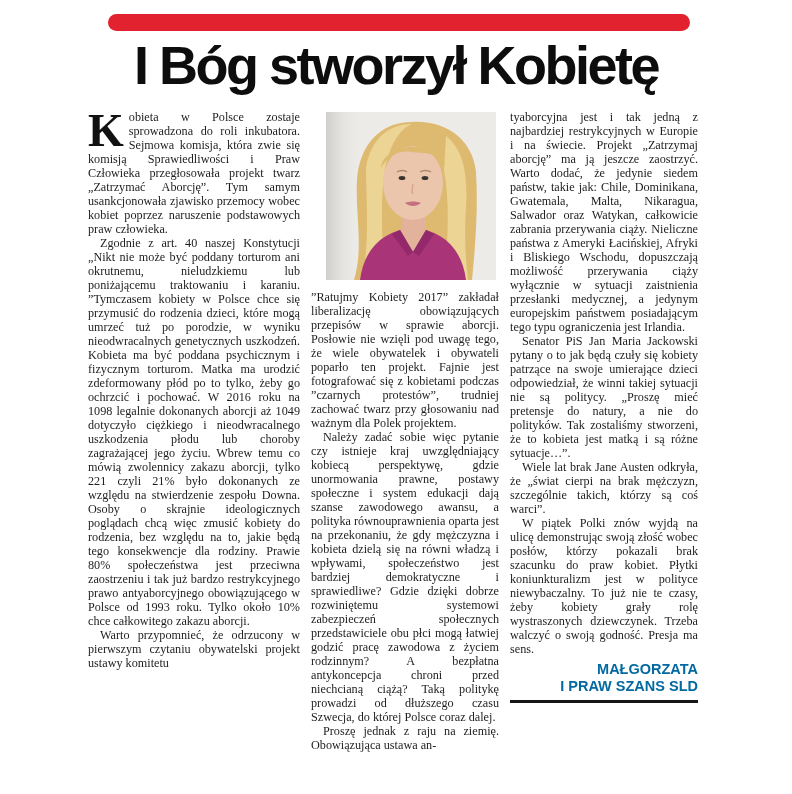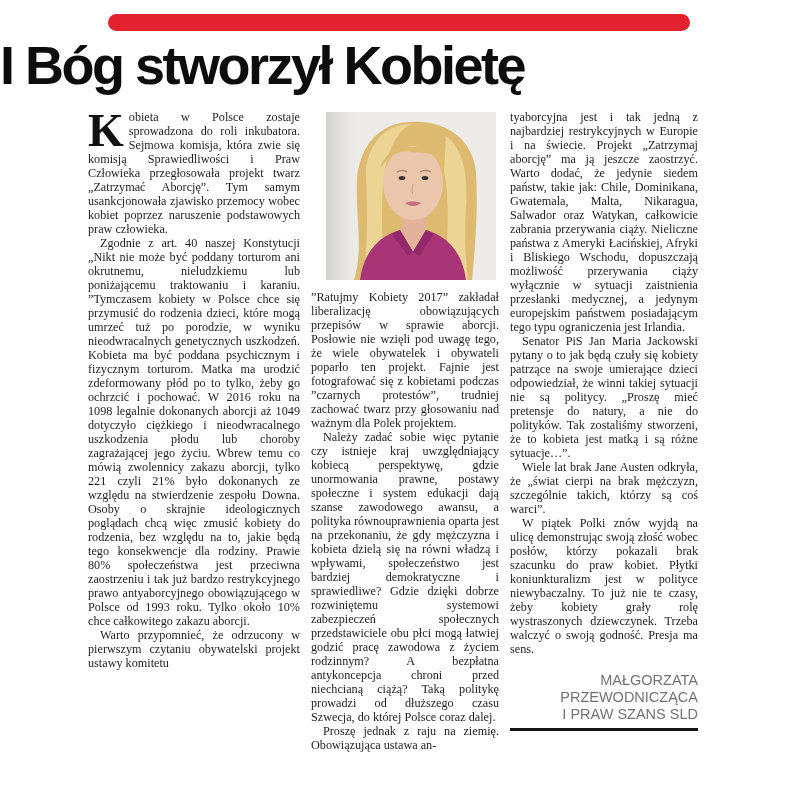--- a/index.html
+++ b/index.html
@@ -17,21 +17,21 @@
   }
   .top-rule{
     position:absolute;left:108px;top:14px;
     width:582px;height:17px;
     border-radius:9px;
     background:var(--accent);
   }
   .headline{
     position:absolute;top:34px;left:0;width:100%;
     margin:0;
-    text-align:left;
+    text-align:center;
     font-family:"Liberation Sans","DejaVu Sans",sans-serif;
     font-weight:bold;
     font-size:54px;
     letter-spacing:-2.5px;
     color:#0d0d0d;
     white-space:nowrap;
   }
   .columns{
     position:absolute;top:110px;left:88px;width:610px;height:660px;
     display:flex;gap:11px;
@@ -55,26 +55,26 @@
     padding:2px 5px 0 0;
     color:#111;
   }
   .photo-frame{
     width:170px;height:168px;
     margin:2px 0 10px 15px;
     overflow:hidden;
   }
   .photo-frame svg{display:block;}
   .byline{
-    margin-top:16px;
+    margin-top:5px;
     text-align:right;
     font-family:"Liberation Sans","DejaVu Sans",sans-serif;
-    font-weight:normal;
+    font-weight:bold;
     font-size:14.5px;line-height:17px;
-    color:#737373;
+    color:#0369a1;
   }
   .byline-rule{
     margin-top:5px;margin-left:-8px;
     border-bottom:3px solid #161616;
     width:196px;height:0;
   }
 </style>
 </head>
 <body>
 
@@ -134,20 +134,19 @@
     </div>
 
     <div class="col col-3">
       <p>tyaborcyjna jest i tak jedną z najbardziej restrykcyjnych w Europie i na świecie. Projekt „Zatrzymaj aborcję” ma ją jeszcze zaostrzyć. Warto dodać, że jedynie siedem państw, takie jak: Chile, Dominikana, Gwatemala, Malta, Nikaragua, Salwador oraz Watykan, całkowicie zabrania przerywania ciąży. Nieliczne państwa z Ameryki Łacińskiej, Afryki i Bliskiego Wschodu, dopuszczają możliwość przerywania ciąży wyłącznie w sytuacji zaistnienia przesłanki medycznej, a jedynym europejskim państwem posiadającym tego typu ograniczenia jest Irlandia.</p>
       <p class="indent">Senator PiS Jan Maria Jackowski pytany o to jak będą czuły się kobiety patrzące na swoje umierające dzieci odpowiedział, że winni takiej sytuacji nie są politycy. „Proszę mieć pretensje do natury, a nie do polityków. Tak zostaliśmy stworzeni, że to kobieta jest matką i są różne sytuacje…”.</p>
       <p class="indent">Wiele lat brak Jane Austen odkryła, że „świat cierpi na brak mężczyzn, szczególnie takich, którzy są coś warci”.</p>
       <p class="indent">W piątek Polki znów wyjdą na ulicę demonstrując swoją złość wobec posłów, którzy pokazali brak szacunku do praw kobiet. Płytki koniunkturalizm jest w polityce niewybaczalny. To już nie te czasy, żeby kobiety grały rolę wystraszonych dziewczynek. Trzeba walczyć o swoją godność. Presja ma sens.</p>
 
       <div class="byline">
         <div>MAŁGORZATA</div>
-        <div>PRZEWODNICZĄCA</div>
         <div>I PRAW SZANS SLD</div>
       </div>
       <div class="byline-rule"></div>
     </div>
 
   </div>
 </div>
 
 </body></html>

